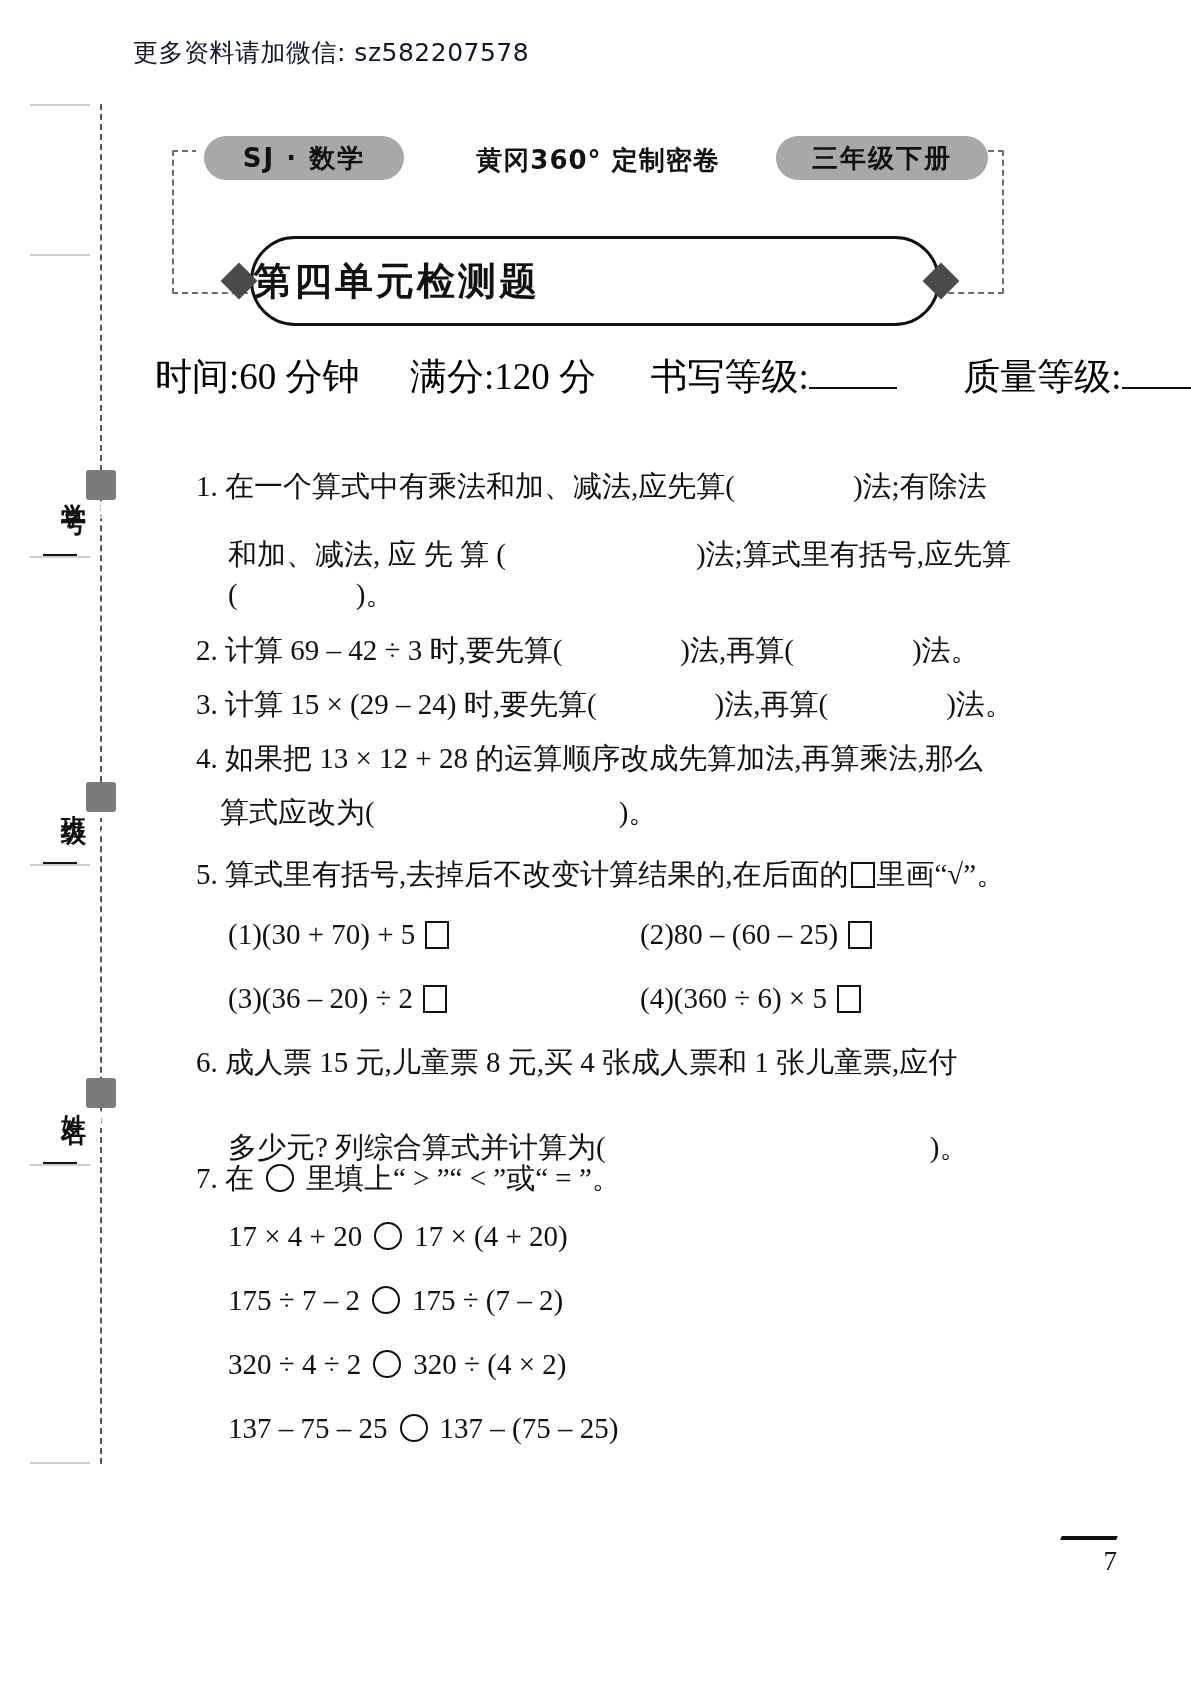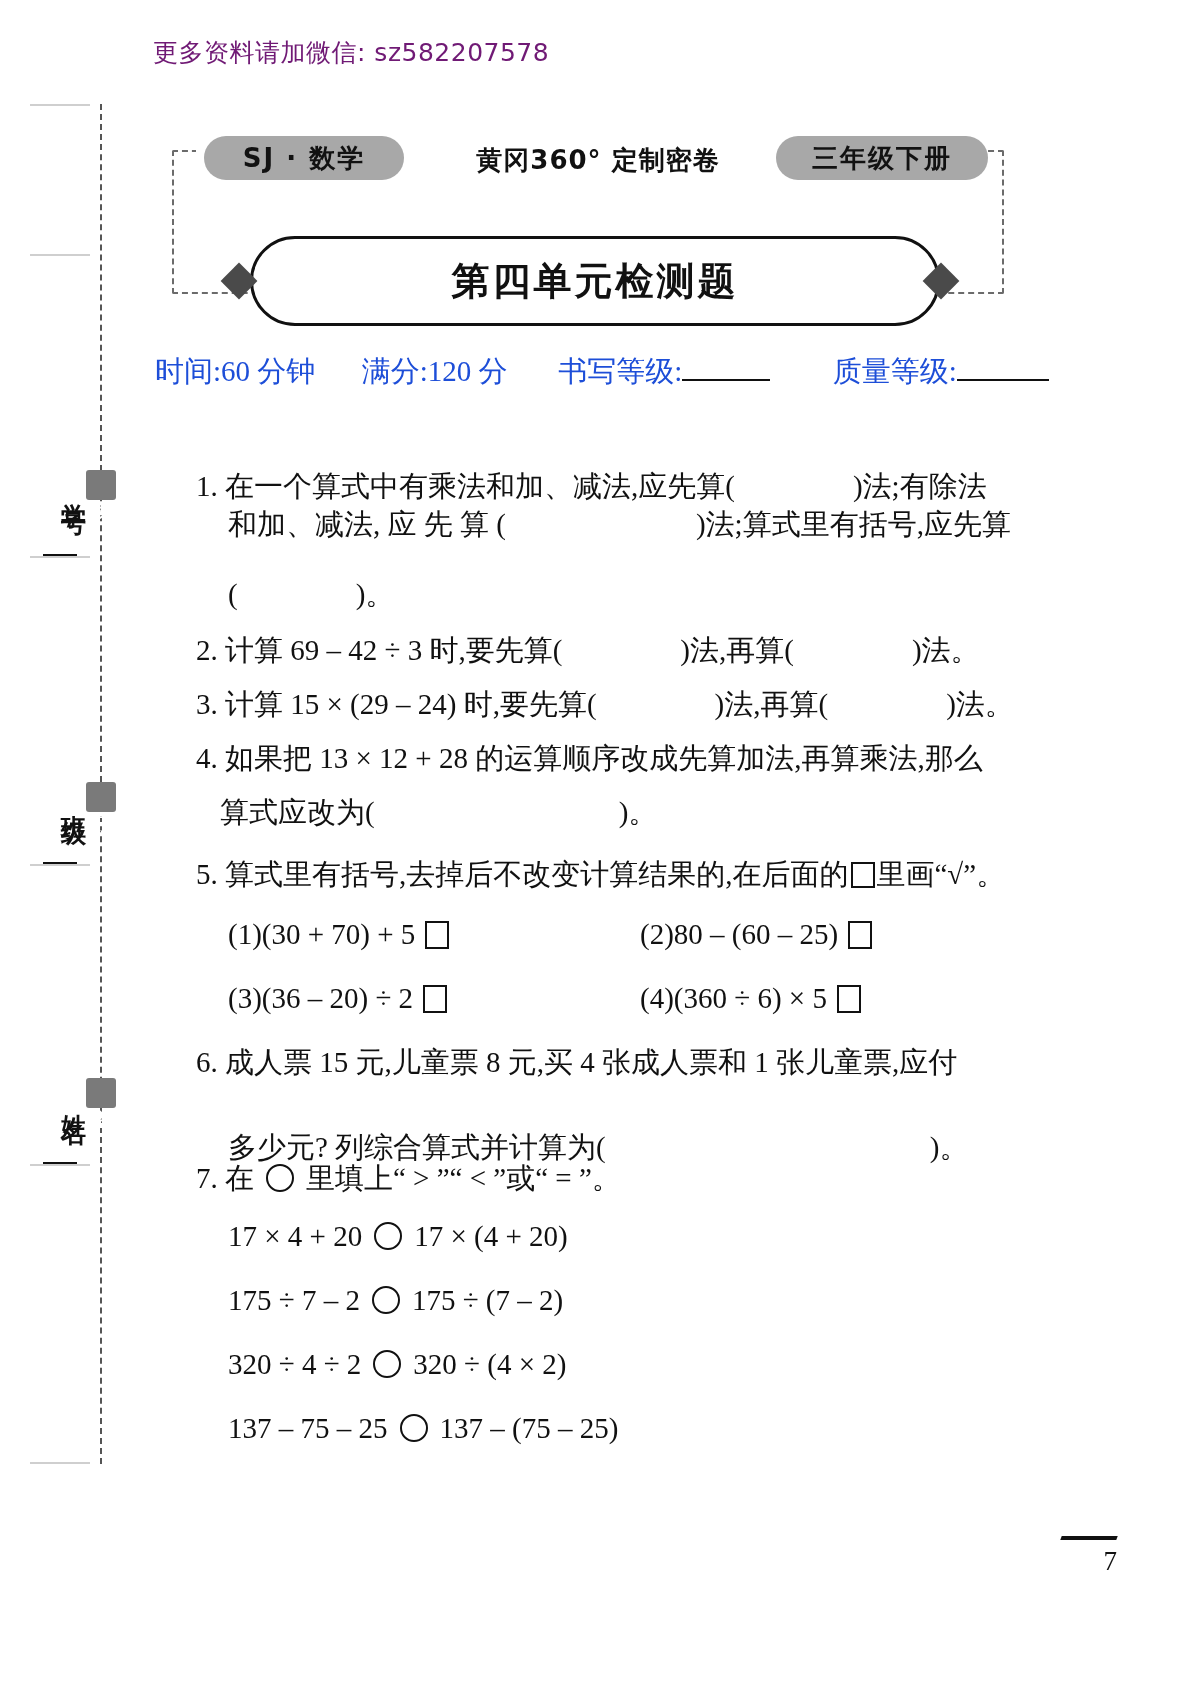--- a/index.html
+++ b/index.html
@@ -11,21 +11,21 @@
     color:#111;
     position:relative;
     overflow:hidden;
   }
   .page{position:absolute;inset:0;}
 
   
   .promo{
     position:absolute;left:133px;top:36px;
     font-family:"DejaVu Sans","Liberation Sans",sans-serif;
-    font-size:25px;letter-spacing:.5px;color:#701a75;white-space:nowrap;margin-left:20px;
+    font-size:25px;letter-spacing:.5px;color:#0f172a;white-space:nowrap;
   }
 
   
   .seal-strip{position:absolute;left:30px;top:104px;width:60px;height:1360px;}
   .seal-strip .tick{
     position:absolute;left:0;width:60px;height:2px;background:#cfcfcf;
   }
   .side-field{
     position:absolute;left:0;width:60px;
     writing-mode:vertical-rl;text-orientation:upright;
@@ -79,38 +79,38 @@
     position:absolute;left:196px;top:138px;width:790px;height:46px;background:#fff;
   }
   .frame-mask-bottom{
     position:absolute;left:250px;top:236px;width:690px;height:100px;background:#fff;
   }
 
   
   .title-cap{
     position:absolute;left:250px;top:236px;width:690px;height:90px;
     border:3px solid #111;border-radius:45px;
-    display:flex;align-items:center;justify-content:center;
+    display:flex;align-items:center;justify-content:flex-start;
     box-sizing:border-box;background:#fff;
   }
   .title-cap .t{
     font-family:"DejaVu Sans","Liberation Sans",sans-serif;
     font-weight:bold;font-size:38px;letter-spacing:3px;color:#111;
   }
   .diamond{
     position:absolute;width:26px;height:26px;background:#4a4a4a;
     transform:rotate(45deg);top:268px;
   }
   .diamond.left{left:226px;}
   .diamond.right{left:928px;}
 
   
   .infoline{
     position:absolute;left:155px;top:352px;width:880px;
-    font-size:29px;white-space:nowrap;color:#1d4ed8;
+    font-size:37px;white-space:nowrap;color:#000000;
   }
   .infoline span{display:inline-block;vertical-align:baseline;}
   .blank-ul{display:inline-block;border-bottom:2px solid #111;height:26px;}
   .ul-short{width:88px;}
   .ul-long{width:92px;}
 
   
   .sec-head{
     position:absolute;left:140px;top:410px;width:900px;
     font-size:29px;white-space:nowrap;color:#111;
@@ -203,21 +203,21 @@
     <span>书写等级:</span><span class="blank-ul ul-short"></span>
     <span style="display:inline-block;width:48px;"></span>
     <span>质量等级:</span><span class="blank-ul ul-long"></span>
   </div>
 
 
   <div class="q" style="left:196px;top:472px;">
     <span class="num">1.</span>
     <span>在一个算式中有乘法和加、减法,应先算(</span><span class="paren-gap g110"></span><span>)法;有除法</span>
   </div>
-  <div class="q" style="left:228px;top:510px;">
+  <div class="q" style="left:228px;top:540px;">
     <span>和加、减法, 应 先 算 (</span><span class="paren-gap g180"></span><span>)法;算式里有括号,应先算</span>
   </div>
   <div class="q" style="left:228px;top:580px;">
     <span>(</span><span class="paren-gap g110"></span><span>)。</span>
   </div>
 
   <div class="q" style="left:196px;top:636px;">
     <span class="num">2.</span>
     <span>计算 69 – 42 ÷ 3 时,要先算(</span><span class="paren-gap g110"></span><span>)法,再算(</span><span class="paren-gap g110"></span><span>)法。</span>
   </div>

